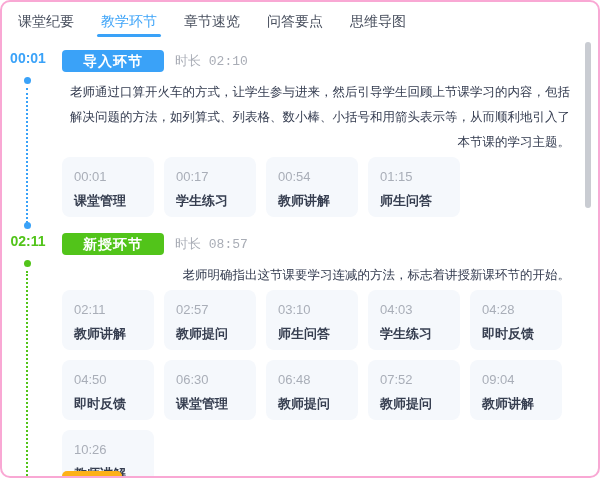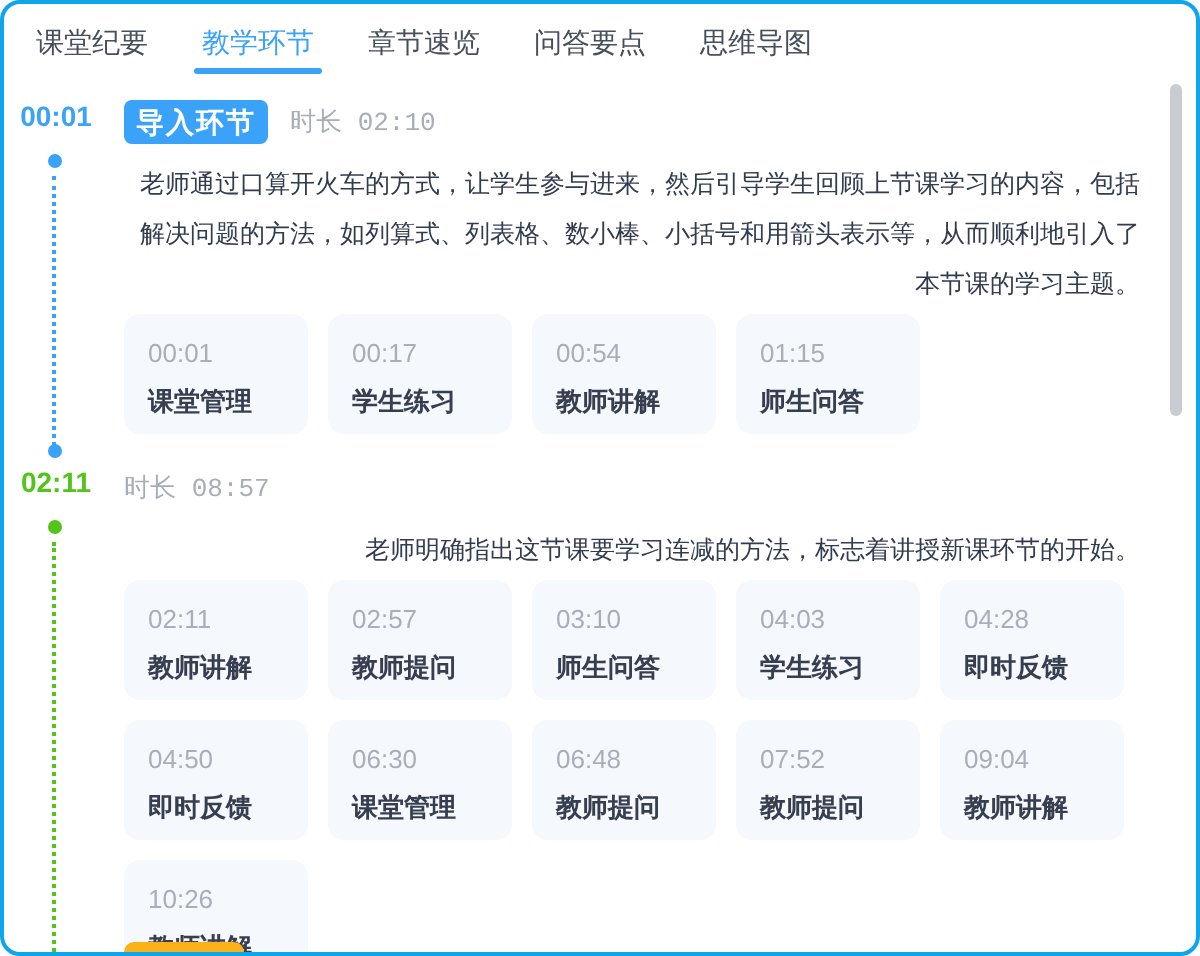--- a/index.html
+++ b/index.html
@@ -1,21 +1,21 @@
 <!DOCTYPE html>
 <html><head>
 <meta charset="utf-8">
 <style>
   html,body { margin:0; padding:0; background:#fff; }
   .app {
     position:relative;
     width:600px; height:478px;
     box-sizing:border-box;
     background:#ffffff;
-    border:2px solid #0ea5e9;
+    border:2px solid #f9a8d4;
     border-radius:10px;
     overflow:hidden;
     font-family:"Liberation Sans", sans-serif;
   }
   
   .tabs { display:flex; gap:27px; padding:11px 0 0 16px; }
   .tab {
     font-size:14px; color:#474e5d; cursor:pointer;
     padding-bottom:7px; position:relative; line-height:17px;
   }
@@ -41,21 +41,21 @@
     border-left:2px dotted var(--accent);
   }
   .rail .dot-end {
     position:absolute; bottom:-12px; left:22px; width:7px; height:7px;
     border-radius:50%; background:var(--accent);
   }
   .body { flex:1; padding-right:28px; min-width:0; }
   .sec-head { display:flex; align-items:center; gap:11px; height:22px; }
   .badge {
     background:var(--accent); color:#ffffff; font-weight:bold;
-    font-size:14px; line-height:22px; padding:0 6px; border-radius:4px;
+    font-size:14px; line-height:22px; padding:0 21px; border-radius:4px;
     letter-spacing:1px;
   }
   .dur { font-size:13px; color:#a9adb6;font-family:Liberation Mono, monospace; }
   .desc {
     margin-top:8px; font-size:12.5px; line-height:25px; color:#333b4f;text-align:right;
   }
   .cards { margin-top:2px; display:flex; flex-wrap:wrap; gap:10px; }
   .card {
     box-sizing:border-box; width:92px; height:60px;
     background:#f5f8fc; border-radius:8px; padding:12px 12px;
@@ -120,20 +120,21 @@
   </div>
       <div class="section" style="--accent: #52c41a;">
     <div class="rail">
       <div class="time">02:11</div>
       <div class="dot-top"></div>
       <div class="dline"></div>
 
     </div>
     <div class="body">
       <div class="sec-head">
+        <span class="badge">新授环节</span>
         <span class="dur"><span>时长</span> <span>08:57</span></span>
       </div>
       <div class="desc">老师明确指出这节课要学习连减的方法，标志着讲授新课环节的开始。</div>
       <div class="cards">
             <div class="card">
     <div class="ev-time">02:11</div>
     <div class="ev-label">教师讲解</div>
   </div>
             <div class="card">
     <div class="ev-time">02:57</div>

